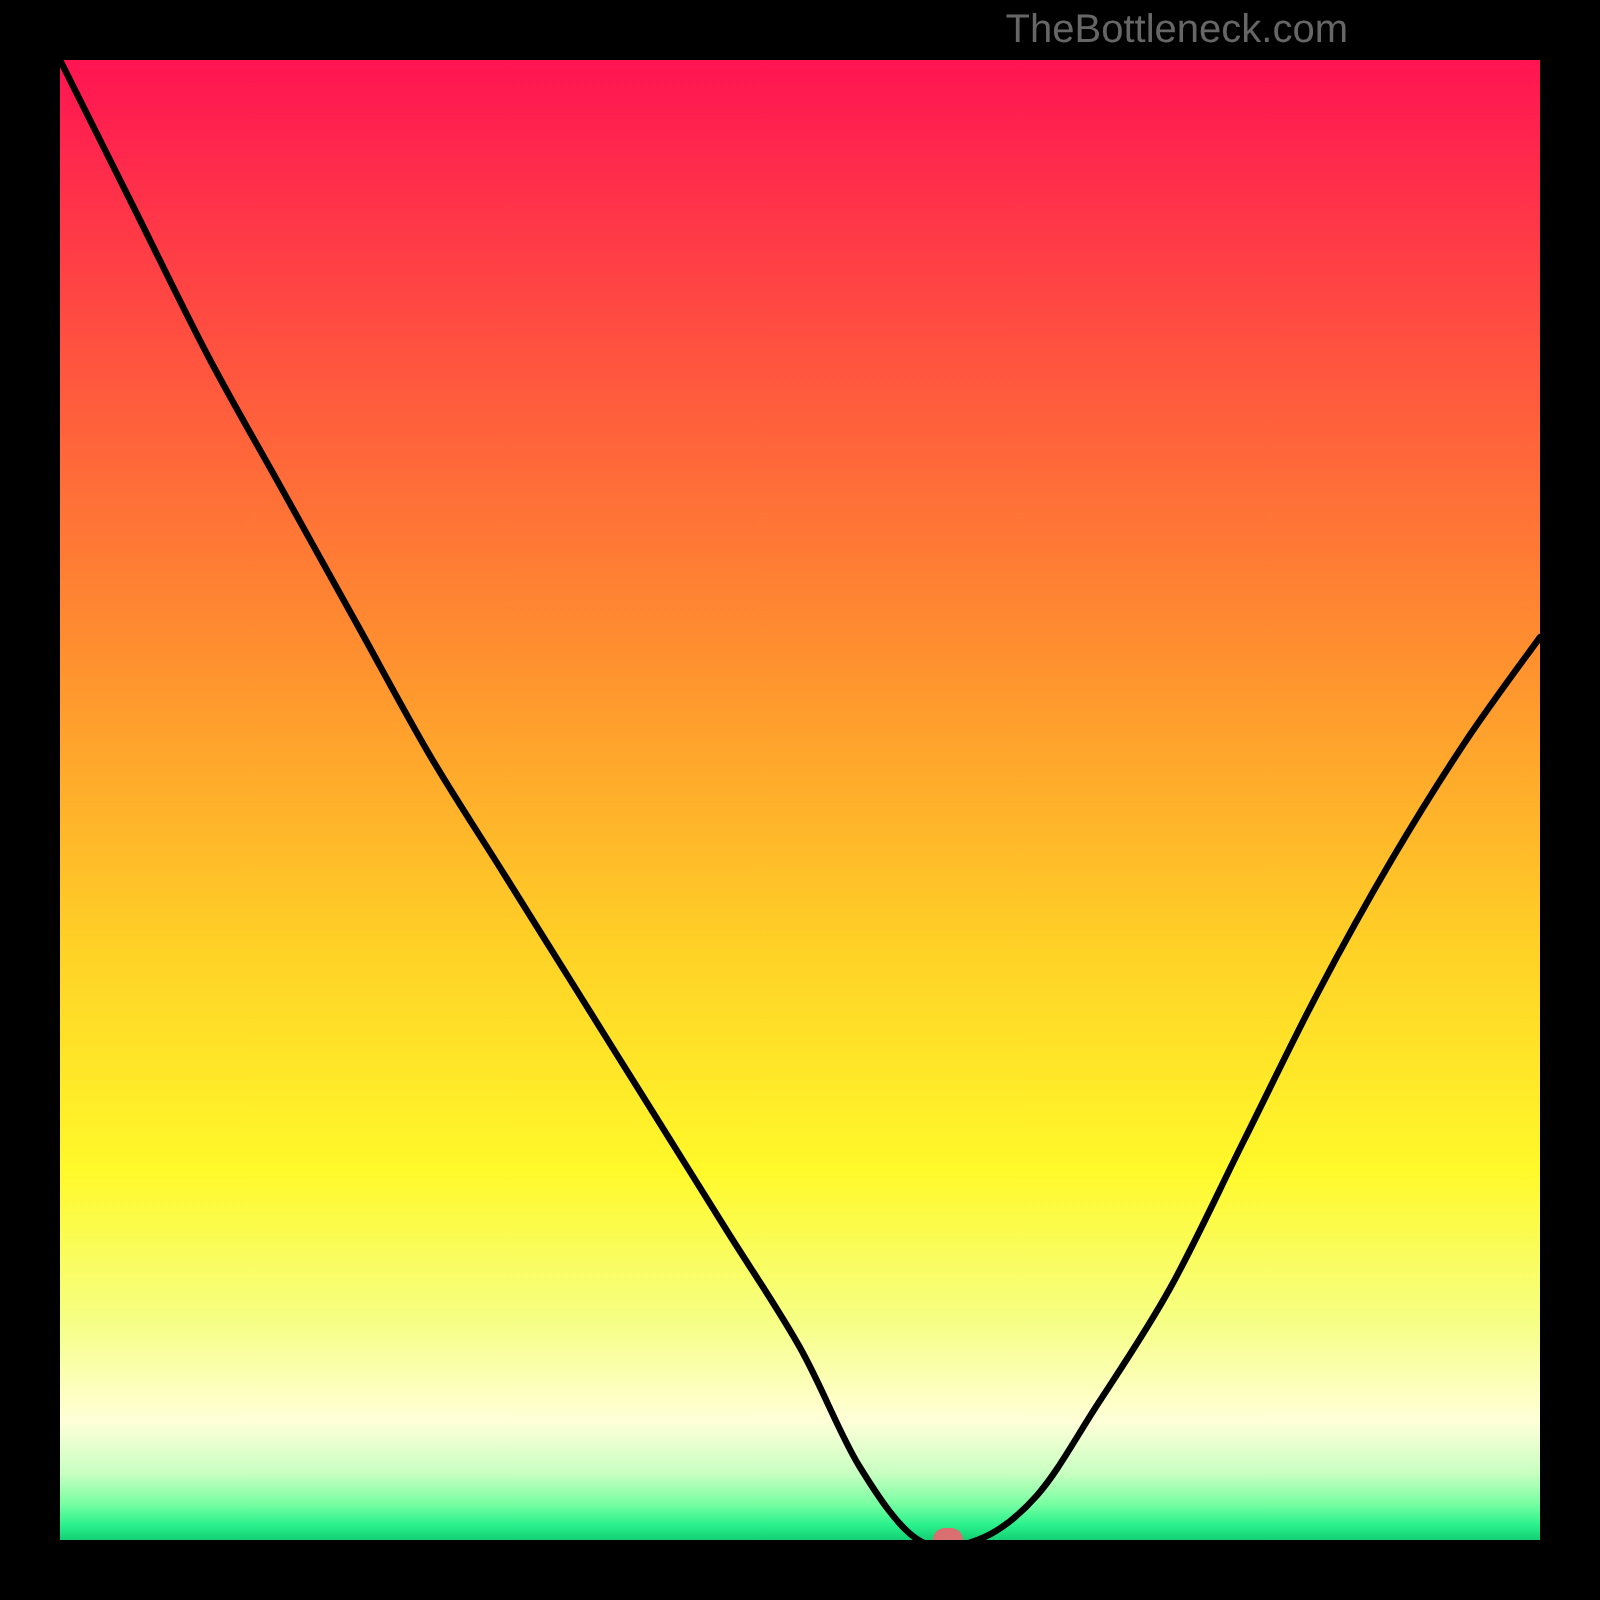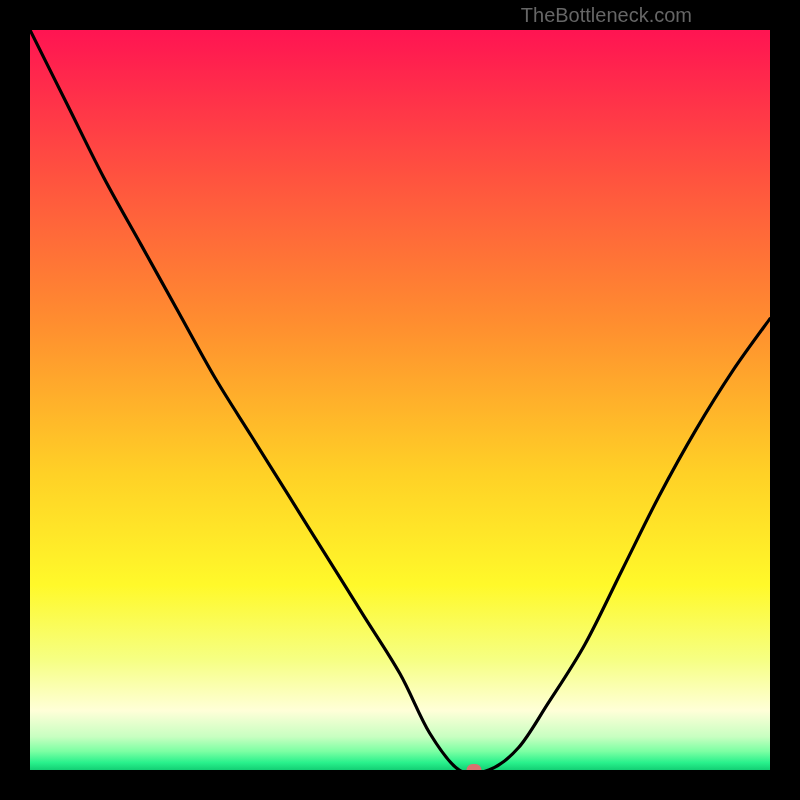--- a/index.html
+++ b/index.html
@@ -9,21 +9,20 @@
     height: 800px;
     background: #000;
     overflow: hidden;
     font-family: Arial, Helvetica, sans-serif;
   }
   .frame {
     position: relative;
     width: 684px;
     height: 800px;
     background: #000;
-    padding-left: 18px;
   }
   .watermark {
     position: absolute;
     top: 4px;
     right: 10px;
     color: #666;
     font-size: 20px;
     font-weight: 500;
     z-index: 10;
   }

